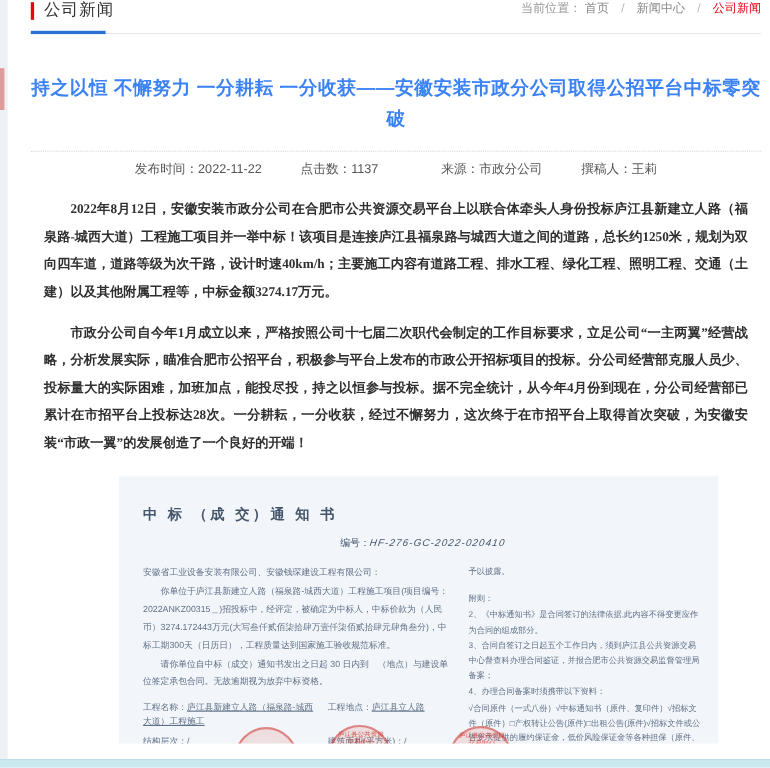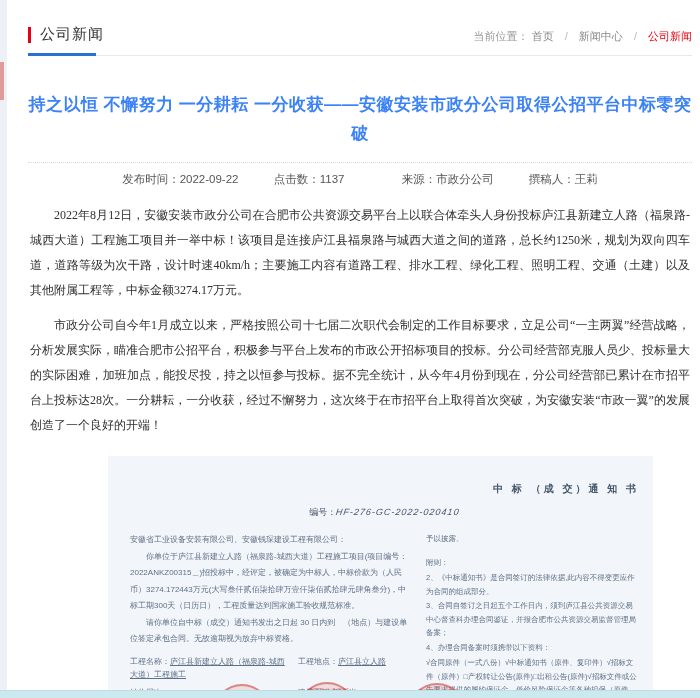--- a/index.html
+++ b/index.html
@@ -2,46 +2,46 @@
 <html><head>
 <meta charset="utf-8">
 <style>
   html,body{margin:0;padding:0;background:#fff;}
   body{width:700px;height:698px;overflow:hidden;position:relative;
        font-family:"Liberation Sans","DejaVu Sans",sans-serif;color:#333;}
   .left-strip{position:absolute;left:0;top:0;width:7px;height:100%;background:#edf1f6;}
   .left-red-marker{position:absolute;left:0;top:62px;width:4px;height:38px;background:#e09a9a;}
   .content{margin:0 8px 0 28px;position:relative;}
   
-  .topbar{display:flex;justify-content:space-between;align-items:flex-end;padding-top:25px;}
+  .topbar{display:flex;justify-content:space-between;align-items:flex-start;}
   .section-title{display:flex;align-items:center;font-size:15px;color:#333;letter-spacing:1px;}
   .red-bar{width:3px;height:16px;background:#e60012;margin-right:9px;}
   .breadcrumb{font-size:11px;color:#999;}
   .crumb-link{color:#888;text-decoration:none;cursor:pointer;}
   .crumb-sep{margin:0 8px;color:#bbb;}
   .crumb-current{color:#e60012;cursor:pointer;}
   .rule{margin-top:9px;position:relative;height:3px;}
   .rule-base{position:absolute;bottom:0;left:0;right:0;height:1px;background:#e8e8e8;}
   .rule-blue{position:absolute;bottom:0;left:0;width:68px;height:3px;background:#2b71d4;}
   
   .article-title{margin:34px 0 0;text-align:center;font-size:17px;line-height:29px;
                  font-weight:bold;color:#3b82f6;letter-spacing:.5px;}
   .dotted-sep{margin-top:14px;border-top:1px dotted #d8d8d8;height:0;}
   .meta{margin-top:8px;text-align:center;font-size:11.5px;color:#555;line-height:16px;}
   .meta-item{display:inline-block;margin:0 16px;}
   .meta-item.src{margin-left:38px;}
   .article-body{margin-top:16px;font-family:"Liberation Serif","DejaVu Serif",serif;
                 font-size:12px;color:#2f2f2f;line-height:25px;text-align:justify;}
-  .article-body p{margin:2px;text-indent:2em;}
+  .article-body p{margin:12px;text-indent:2em;font-weight:bold;}
   .article-body p + p{margin-top:10px;}
   
   .doc{position:relative;margin:18px 0 0 80px;width:545px;height:243px;overflow:hidden;
        background:#f2f5f9;color:#5f7188;filter:blur(0.2px);}
   .doc-inner{padding:26px 14px 0 22px;}
-  .doc-title{text-align:right;font-size:10px;font-weight:bold;color:#44566b;letter-spacing:3px;}
+  .doc-title{text-align:left;font-size:13px;font-weight:bold;color:#44566b;letter-spacing:3px;}
   .doc-number{text-align:center;margin-top:10px;font-size:9px;color:#45586e;}
   .hand{display:inline-block;font-style:italic;transform:skewX(-8deg);letter-spacing:1px;}
   .doc-cols{display:flex;margin-top:13px;gap:16px;}
   .doc-left{width:280px;font-size:8px;line-height:16.5px;}
   .doc-left p{margin:0;text-indent:2em;}
   .doc-recipients{text-indent:0 !important;}
   .doc-fields{margin-top:7px;display:grid;grid-template-columns:158px 1fr;
               column-gap:10px;row-gap:5px;font-size:8px;line-height:13px;}
   .f-value.u{text-decoration:underline;}
   .doc-right{flex:1;font-size:7.5px;line-height:13.5px;}
@@ -86,21 +86,21 @@
   <div class="rule">
     <span class="rule-base"></span>
     <span class="rule-blue"></span>
   </div>
 
   <h1 class="article-title">持之以恒 不懈努力 一分耕耘 一分收获——安徽安装市政分公司取得公招平台中标零突破</h1>
 
   <div class="dotted-sep"></div>
 
   <div class="meta">
-    <span class="meta-item"><span>发布时间：</span><span>2022-09-22</span></span>
+    <span class="meta-item"><span>发布时间：</span><span>2022-11-22</span></span>
     <span class="meta-item"><span>点击数：</span><span>1137</span></span>
     <span class="meta-item src"><span>来源：</span><span>市政分公司</span></span>
     <span class="meta-item"><span>撰稿人：</span><span>王莉</span></span>
   </div>
 
   <div class="article-body">
     <p>2022年8月12日，安徽安装市政分公司在合肥市公共资源交易平台上以联合体牵头人身份投标庐江县新建立人路（福泉路-城西大道）工程施工项目并一举中标！该项目是连接庐江县福泉路与城西大道之间的道路，总长约1250米，规划为双向四车道，道路等级为次干路，设计时速40km/h；主要施工内容有道路工程、排水工程、绿化工程、照明工程、交通（土建）以及其他附属工程等，中标金额3274.17万元。</p>
     <p>市政分公司自今年1月成立以来，严格按照公司十七届二次职代会制定的工作目标要求，立足公司“一主两翼”经营战略，分析发展实际，瞄准合肥市公招平台，积极参与平台上发布的市政公开招标项目的投标。分公司经营部克服人员少、投标量大的实际困难，加班加点，能投尽投，持之以恒参与投标。据不完全统计，从今年4月份到现在，分公司经营部已累计在市招平台上投标达28次。一分耕耘，一分收获，经过不懈努力，这次终于在市招平台上取得首次突破，为安徽安装“市政一翼”的发展创造了一个良好的开端！</p>
   </div>
 

